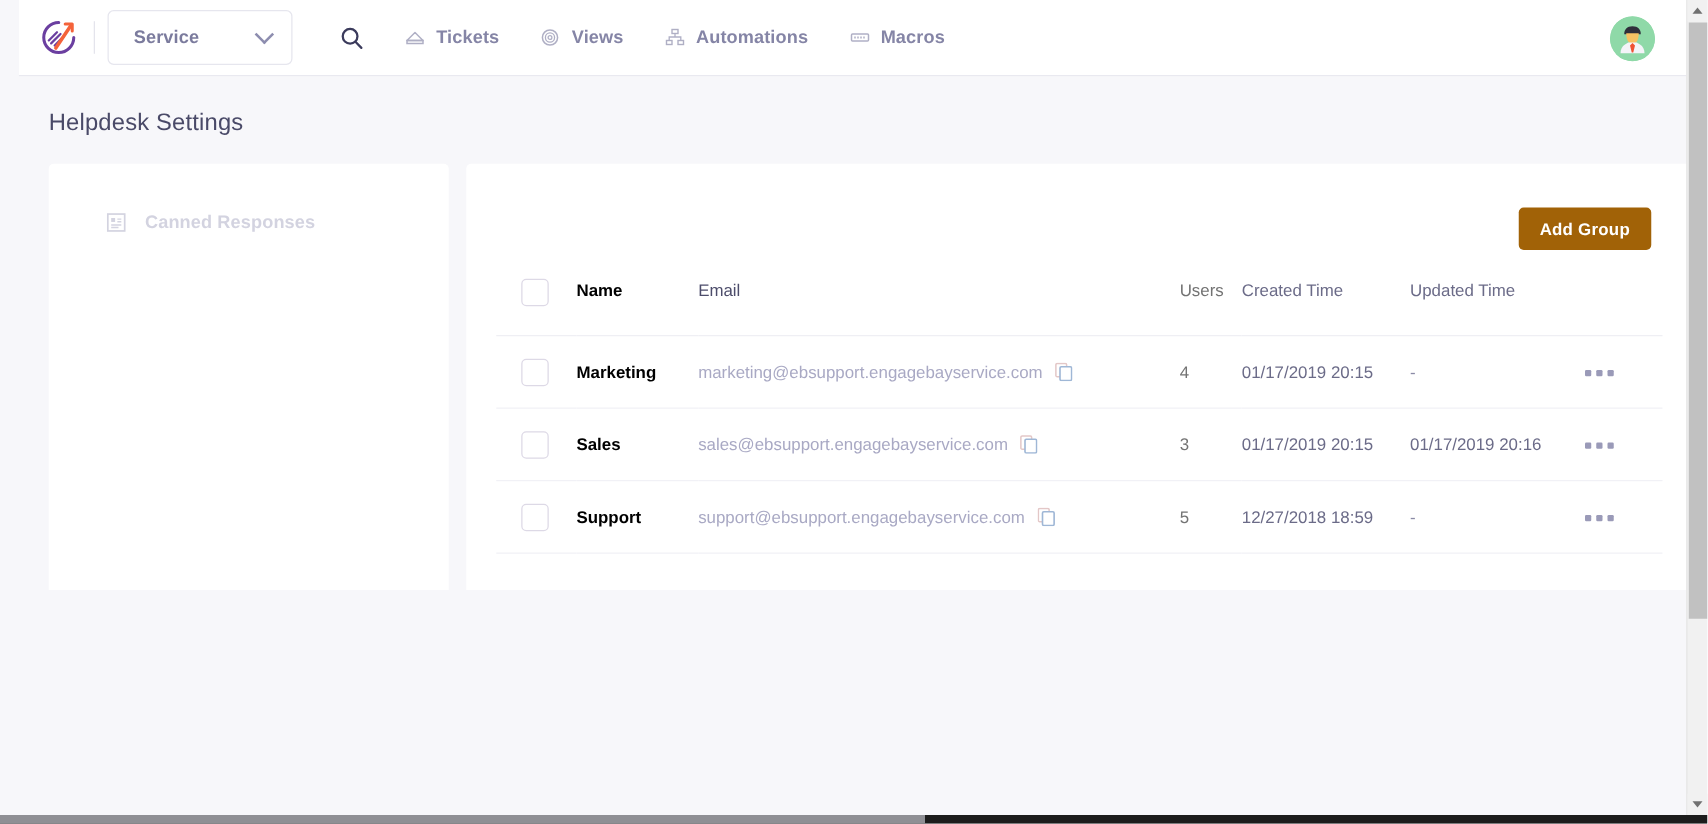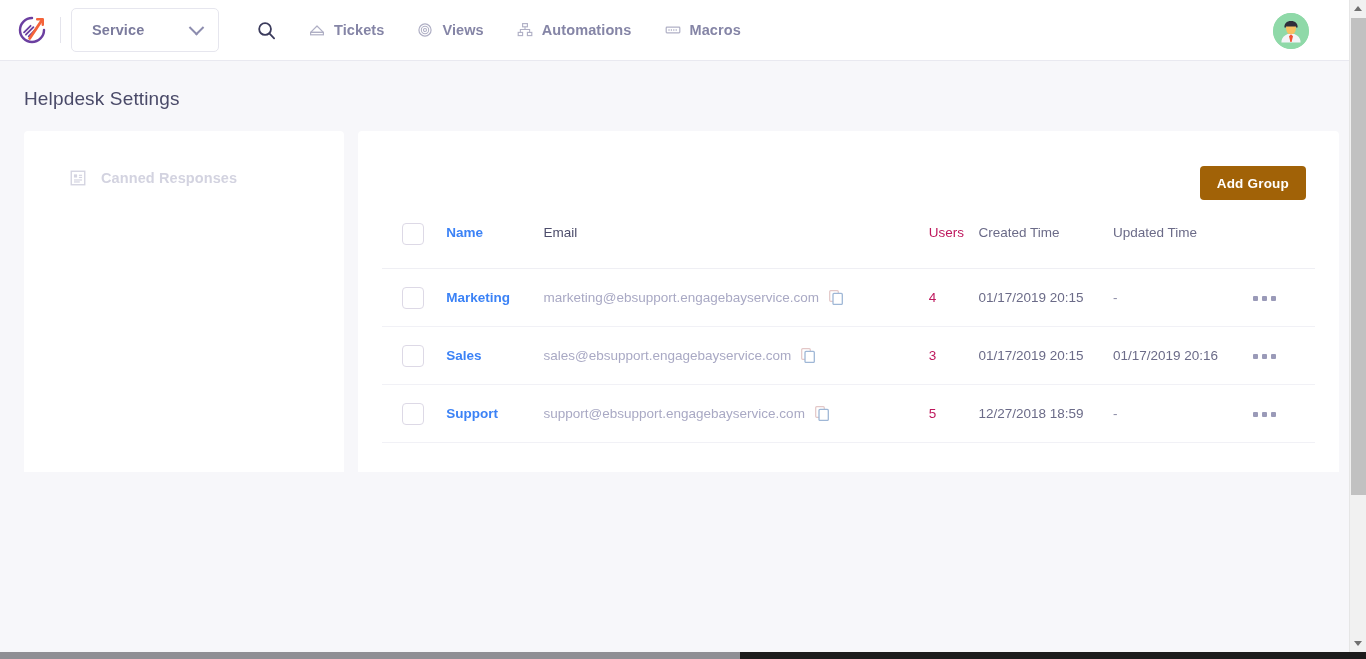--- a/index.html
+++ b/index.html
@@ -15,21 +15,21 @@
   
   #viewport {
     position: relative;
     width: 1366px;
     height: 659px;
     background: #f7f7fa;
   }
 
   #page {
     position: absolute;
-    left: 0; top: 0;
+    left: 15px; top: 0;
     width: 1349px;
     height: 472px;
     overflow: hidden;
     background: #f7f7fa;
   }
 
   
   #vscroll {
     position: absolute;
     right: 0; top: 0;
@@ -261,23 +261,23 @@
   tbody td {
     font-size: 13.5px;
     color: #55556f;
     padding: 0;
     height: 58px;
     vertical-align: middle;
   }
   tbody tr { border-bottom: 1px solid #f1f1f6; }
   tbody tr:last-child { border-bottom: 1px solid #f1f1f6; }
 
-  .col-name  { width: 94px; font-weight: bold; color: #3b82f6; }
+  .col-name  { width: 94px; font-weight: bold; color: #000000; }
   .col-email { width: 372px; }
-  .col-users { width: 48px; color: #be185d; }
+  .col-users { width: 48px; color: #737373; }
   .col-created { width: 130px; color: #6b6b88; }
   .col-updated { width: 135px; color: #6b6b88; }
   .col-more  { width: 60px; }
 
   .chk {
     width: 22px; height: 22px;
     border: 1px solid #ddd9e6;
     border-radius: 4px;
     background: #fff;
     display: block;

